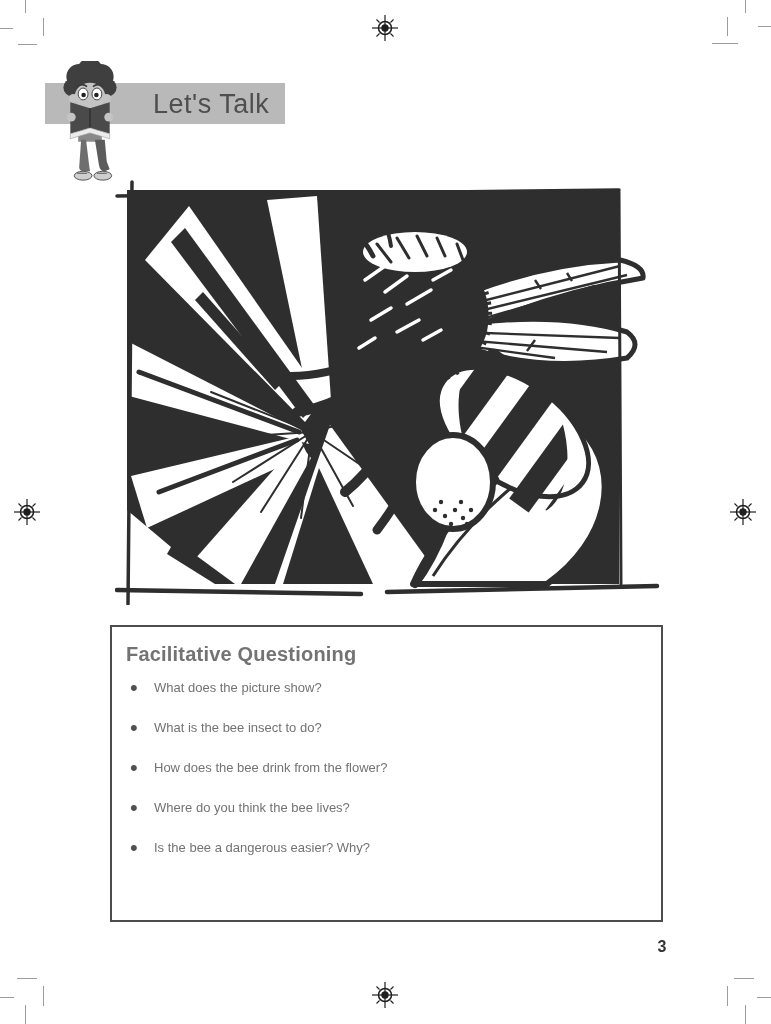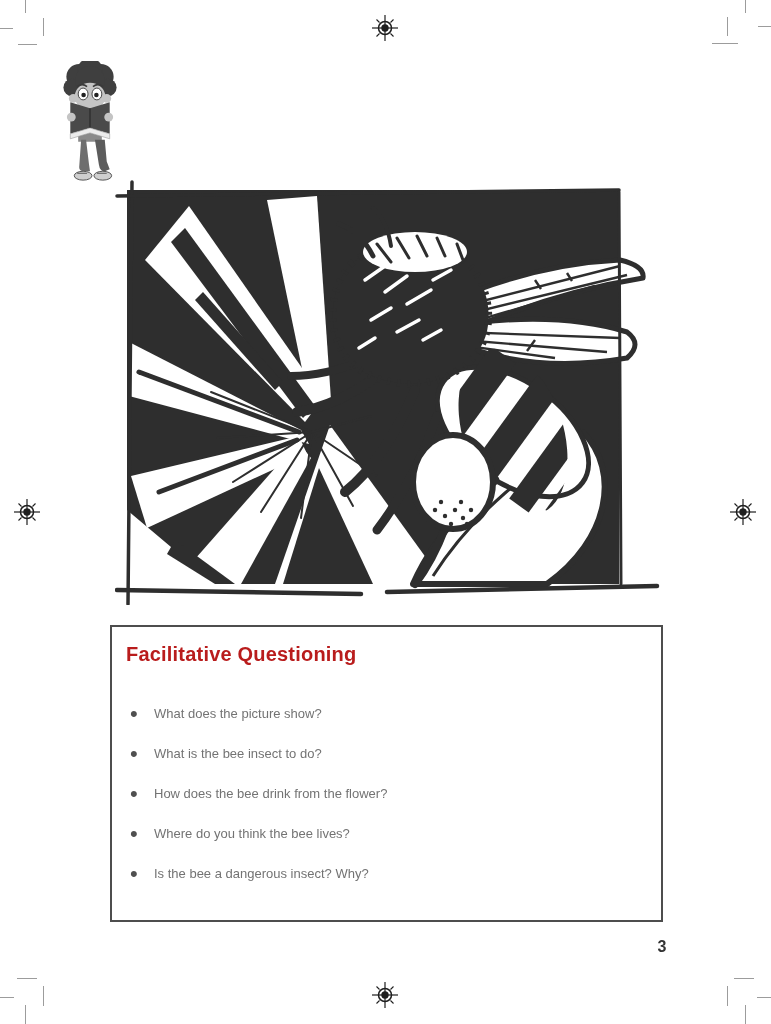--- a/index.html
+++ b/index.html
@@ -24,21 +24,21 @@
   .mascot{position:absolute;left:54px;top:61px;width:72px;height:128px;z-index:2;}
   
   .illustration{position:absolute;left:115px;top:180px;width:545px;height:425px;}
   
   .qbox{
     position:absolute;left:110px;top:625px;width:553px;height:297px;
     box-sizing:border-box;border:2px solid #4d4d4d;background:#fff;
     padding:14px 16px 0 12px;
   }
   .qbox-title{
-    margin:2px 0 28px 2px;font-size:20px;font-weight:bold;color:#b91c1c;
+    margin:2px 0 2px 2px;font-size:20px;font-weight:bold;color:#737373;
     letter-spacing:0.2px;
   }
   .qlist{margin:0;padding:0;list-style:none;}
   .qlist li{
     position:relative;padding-left:30px;min-height:40px;line-height:40px;
     font-size:13px;color:#737373;white-space:nowrap;
   }
   .qlist li::before{
     content:"\2022";position:absolute;left:6px;top:0;font-size:22px;color:#4f4f4f;
   }
@@ -107,20 +107,23 @@
     <line x1="13" y1="0" x2="13" y2="26" stroke="#1f1f1f" stroke-width="1.2"></line>
     <line x1="0" y1="13" x2="26" y2="13" stroke="#1f1f1f" stroke-width="1.2"></line>
     <line x1="4.5" y1="4.5" x2="7.5" y2="7.5" stroke="#1f1f1f" stroke-width="1.1"></line>
     <line x1="18.5" y1="18.5" x2="21.5" y2="21.5" stroke="#1f1f1f" stroke-width="1.1"></line>
     <line x1="4.5" y1="21.5" x2="7.5" y2="18.5" stroke="#1f1f1f" stroke-width="1.1"></line>
     <line x1="18.5" y1="7.5" x2="21.5" y2="4.5" stroke="#1f1f1f" stroke-width="1.1"></line>
     <circle cx="13" cy="13" r="6.5" fill="none" stroke="#1f1f1f" stroke-width="1.5"></circle>
     <circle cx="13" cy="13" r="3.7" fill="#1f1f1f"></circle>
   </svg>
 
+  <div class="banner">
+    <span class="banner-label">Let's Talk</span>
+  </div>
 
   <svg class="mascot" viewBox="0 0 70 130">
 
     <g fill="#3f3f3f">
       <circle cx="24" cy="16" r="13"></circle>
         <circle cx="46" cy="16" r="13"></circle>
         <circle cx="35" cy="10" r="13"></circle>
       <circle cx="17" cy="27" r="9"></circle>
         <circle cx="53" cy="27" r="9"></circle>
         <circle cx="35" cy="20" r="15"></circle>
@@ -269,19 +272,19 @@
     </g>
   </svg>
 
   <div class="qbox">
     <h2 class="qbox-title">Facilitative Questioning</h2>
     <ul class="qlist">
       <li><span>What does the picture show?</span></li>
       <li><span>What is the bee insect to do?</span></li>
       <li><span>How does the bee drink from the flower?</span></li>
       <li><span>Where do you think the bee lives?</span></li>
-      <li><span>Is the bee a dangerous insect? Why?</span></li>
+      <li><span>Is the bee a dangerous easier? Why?</span></li>
     </ul>
   </div>
 
   <div class="page-number">3</div>
 
 </div>
 
 </body></html>

